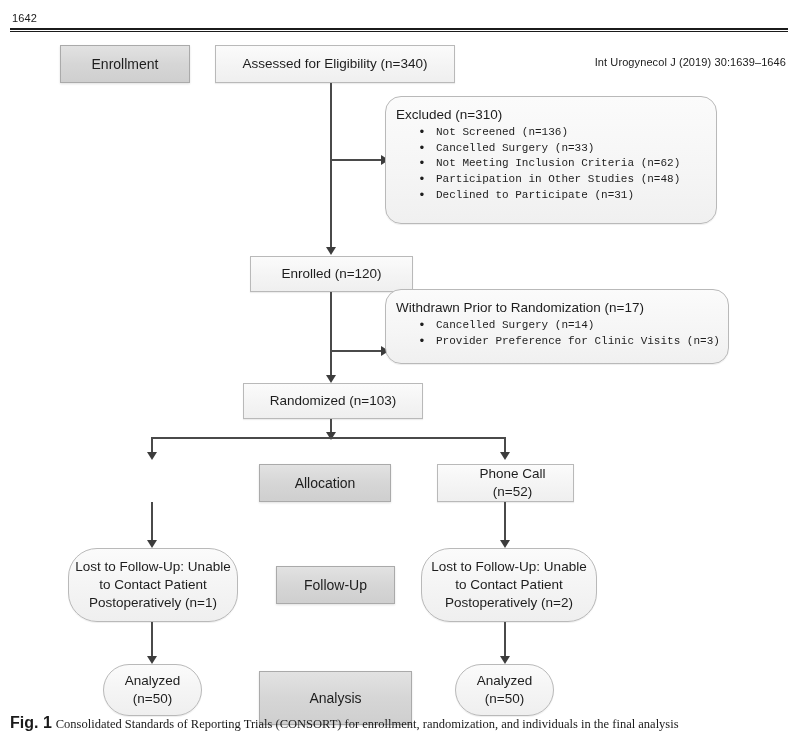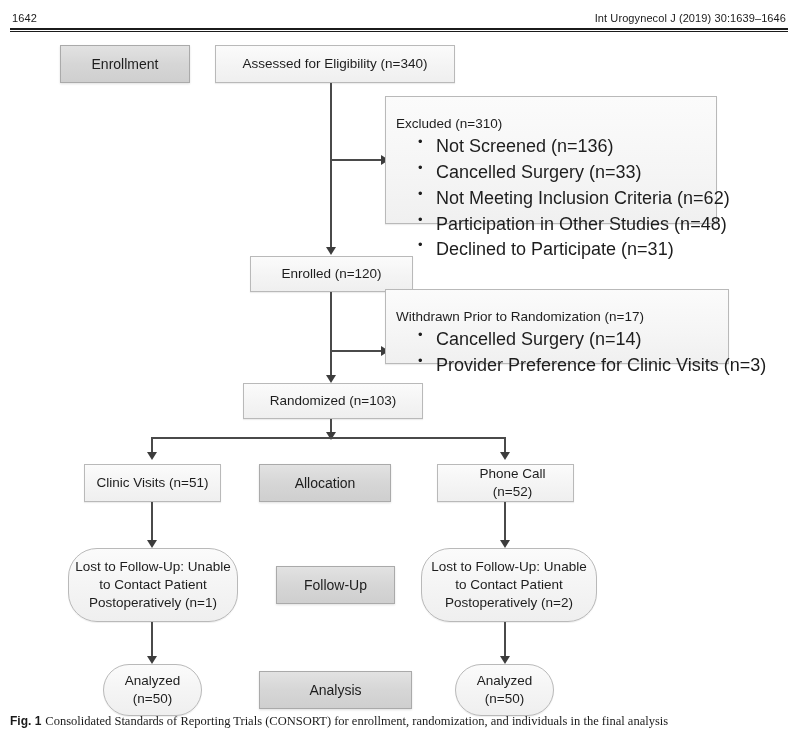--- a/index.html
+++ b/index.html
@@ -19,21 +19,21 @@
   
   .runhead {
     position: absolute;
     top: 12px;
     font-size: 11px;
     color: #1a1a1a;
     letter-spacing: 0.1px;
     white-space: nowrap;
   }
   .runhead.left  { left: 12px; }
-  .runhead.right { right: 12px; }
+  .runhead.right { right: 12px; margin-top: 44px; }
 
   .rule-thick {
     position: absolute;
     left: 10px;
     right: 10px;
     top: 28px;
     height: 2px;
     background: #1b1b1b;
   }
   .rule-thin {
@@ -75,37 +75,39 @@
     border: 1px solid #aaaaaa;
     background: linear-gradient(to bottom, #e2e2e2 0%, #d6d6d6 50%, #cfcfcf 100%);
     font-weight: normal;
     font-size: 14px;
     box-shadow: 0 1px 2px rgba(0,0,0,0.12);
   }
 
   .node.listbox {
     display: block;
     text-align: left;
-    padding: 18px 10px 7px 8px;
+    padding: 9px 10px 7px 8px;
     background: linear-gradient(to bottom, #fbfbfb 0%, #f5f5f5 60%, #f0f0f0 100%);
+    border-radius: 16px;
   }
   .listbox .lb-title {
     font-size: 13.5px;
     margin: 0 0 1px 2px;
   }
   .listbox ul {
     margin: 0;
     padding: 0 0 0 42px;
     list-style: none;
   }
   .listbox li {
     position: relative;
-    font-size: 18px;
+    font-size: 11px;
     line-height: 1.44;
     white-space: nowrap;
+    font-family: Liberation Mono, monospace;
   }
   .listbox li::before {
     content: "\2022";
     position: absolute;
     left: -18px;
     top: -1px;
     font-size: 13px;
     color: #1d1d1d;
   }
 
@@ -144,21 +146,21 @@
     top: 714px;
     width: 780px;
     font-family: "Liberation Serif", serif;
     font-size: 12.5px;
     color: #1a1a1a;
     white-space: nowrap;
   }
   #caption .figno {
     font-family: "Liberation Sans", sans-serif;
     font-weight: bold;
-    font-size: 12px;
+    font-size: 16px;
     margin-right: 4px;
   }
 </style>
 </head>
 <body>
 
 <div id="page">
 
   <div class="runhead left">1642</div>
   <div class="runhead right">Int Urogynecol J (2019) 30:1639–1646</div>
@@ -207,21 +209,20 @@
     <div class="node" style="left:243px; top:349px; width:180px; height:36px;">Randomized (n=103)</div>
 
     <div class="vline" style="left:330px; top:385px; height:18px;"></div>
     <div class="arrow-down" style="left:326px; top:398px;"></div>
     <div class="hline" style="left:151px; top:403px; width:355px;"></div>
     <div class="vline" style="left:151px; top:403px; height:19px;"></div>
     <div class="vline" style="left:504px; top:403px; height:19px;"></div>
     <div class="arrow-down" style="left:147px; top:418px;"></div>
     <div class="arrow-down" style="left:500px; top:418px;"></div>
 
-    <div class="node" style="left:84px; top:430px; width:137px; height:38px;">Clinic Visits (n=51)</div>
 
     <div class="node stage" style="left:259px; top:430px; width:132px; height:38px;">Allocation</div>
 
     <div class="node" style="left:437px; top:430px; width:137px; height:38px;padding-left:20px;">Phone Call (n=52)</div>
 
     <div class="vline" style="left:151px; top:468px; height:42px;"></div>
     <div class="arrow-down" style="left:147px; top:506px;"></div>
     <div class="vline" style="left:504px; top:468px; height:42px;"></div>
     <div class="arrow-down" style="left:500px; top:506px;"></div>
 
@@ -242,21 +243,21 @@
     <div class="vline" style="left:151px; top:588px; height:38px;"></div>
     <div class="arrow-down" style="left:147px; top:622px;"></div>
     <div class="vline" style="left:504px; top:588px; height:38px;"></div>
     <div class="arrow-down" style="left:500px; top:622px;"></div>
 
     <div class="node multiline" style="left:103px; top:630px; width:99px; height:52px;">
       <span>Analyzed</span>
       <span>(n=50)</span>
     </div>
 
-    <div class="node stage" style="left:259px; top:637px; width:153px; height:38px;">Analysis</div>
+    <div class="node stage" style="left:259px; top:637px; width:153px; height:54px;">Analysis</div>
 
     <div class="node multiline" style="left:455px; top:630px; width:99px; height:52px;">
       <span>Analyzed</span>
       <span>(n=50)</span>
     </div>
 
   </div>
 
   <div id="caption">
     <span class="figno">Fig. 1</span><span>Consolidated Standards of Reporting Trials (CONSORT) for enrollment, randomization, and individuals in the final analysis</span>

